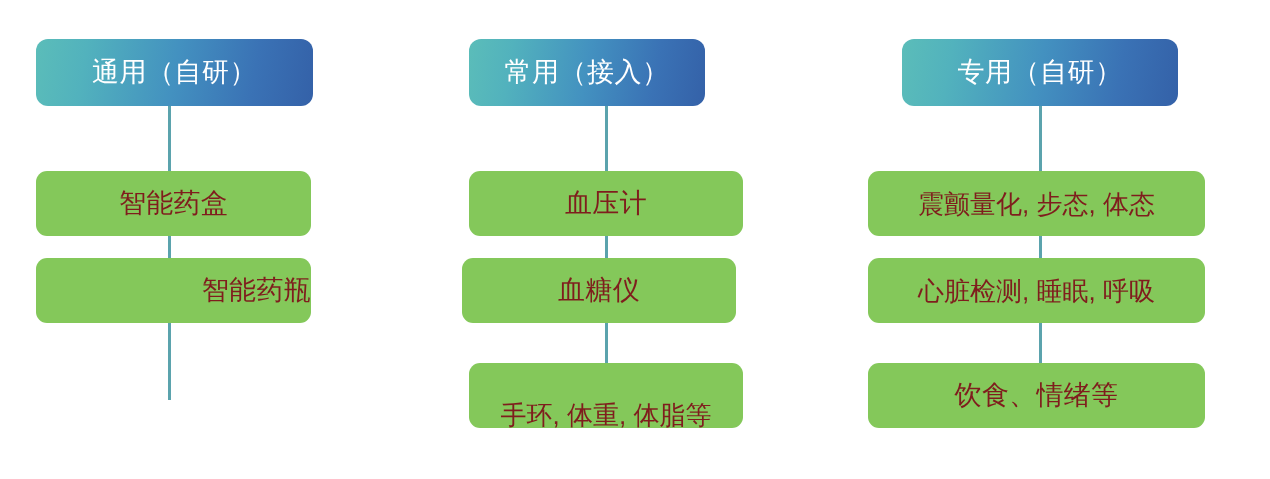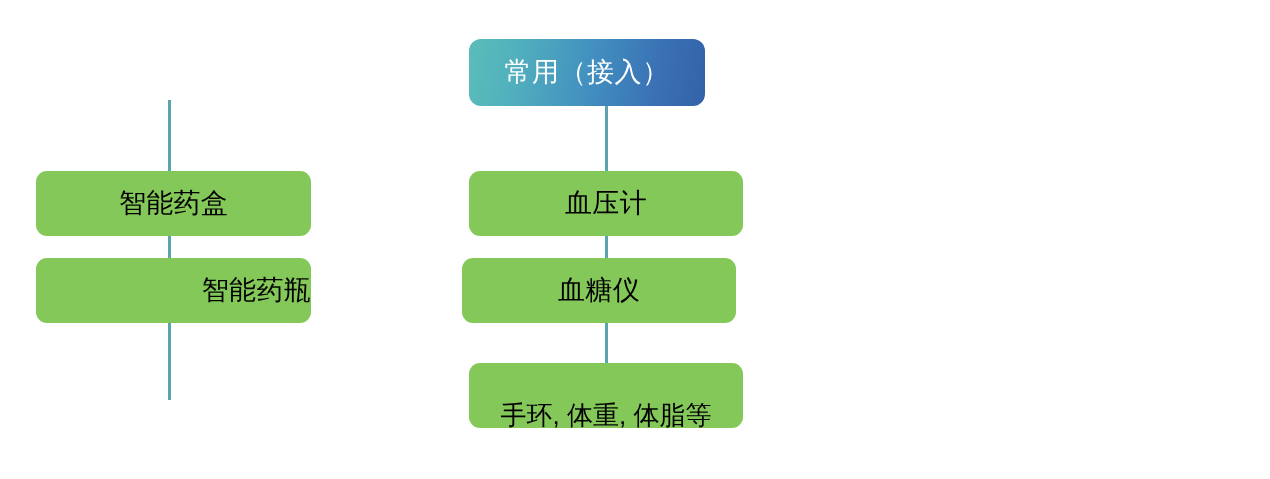--- a/index.html
+++ b/index.html
@@ -63,40 +63,43 @@
     position: absolute;
     height: 65px;
     border-radius: 11px;
     background: #84c85a;
     display: flex;
     align-items: center;
     justify-content: center;
     z-index: 2;
   }
   .item-label {
-    color: #000000;
+    color: #7f1d1d;
     font-size: 27px;
     font-weight: 500;
     line-height: 1;
     white-space: nowrap;
     letter-spacing: 0.3px;
   }
   .item-label.narrow {
     font-size: 26px;
     letter-spacing: 0px;
   }
 </style>
 </head>
 <body>
 
 <div id="canvas">
 
   <div class="column" id="column-0">
     <div class="connector" style="left:168px; top:100px; height:300px;"></div>
 
+    <div class="header-box" style="left:36px; width:277px;">
+      <span class="header-label">通用（自研）</span>
+    </div>
 
     <div class="item-box" style="left:36px; width:275px; top:171px;">
       <span class="item-label">智能药盒</span>
     </div>
 
     <div class="item-box" style="left:36px; width:275px; top:258px;justify-content:flex-end;">
       <span class="item-label">智能药瓶</span>
     </div>
 
   </div>
@@ -114,14 +117,33 @@
 
     <div class="item-box" style="left:32px; width:274px; top:258px;">
       <span class="item-label">血糖仪</span>
     </div>
 
     <div class="item-box" style="left:39px; width:274px; top:363px;align-items:flex-end;">
       <span class="item-label narrow">手环, 体重, 体脂等</span>
     </div>
   </div>
 
+  <div class="column" id="column-2">
+    <div class="connector" style="left:179px; top:100px; height:300px;"></div>
+
+    <div class="header-box" style="left:42px; width:276px;">
+      <span class="header-label">专用（自研）</span>
+    </div>
+
+    <div class="item-box" style="left:8px; width:337px; top:171px;">
+      <span class="item-label narrow">震颤量化, 步态, 体态</span>
+    </div>
+
+    <div class="item-box" style="left:8px; width:337px; top:258px;">
+      <span class="item-label narrow">心脏检测, 睡眠, 呼吸</span>
+    </div>
+
+    <div class="item-box" style="left:8px; width:337px; top:363px;">
+      <span class="item-label">饮食、情绪等</span>
+    </div>
+  </div>
 
 </div>
 
 </body></html>

